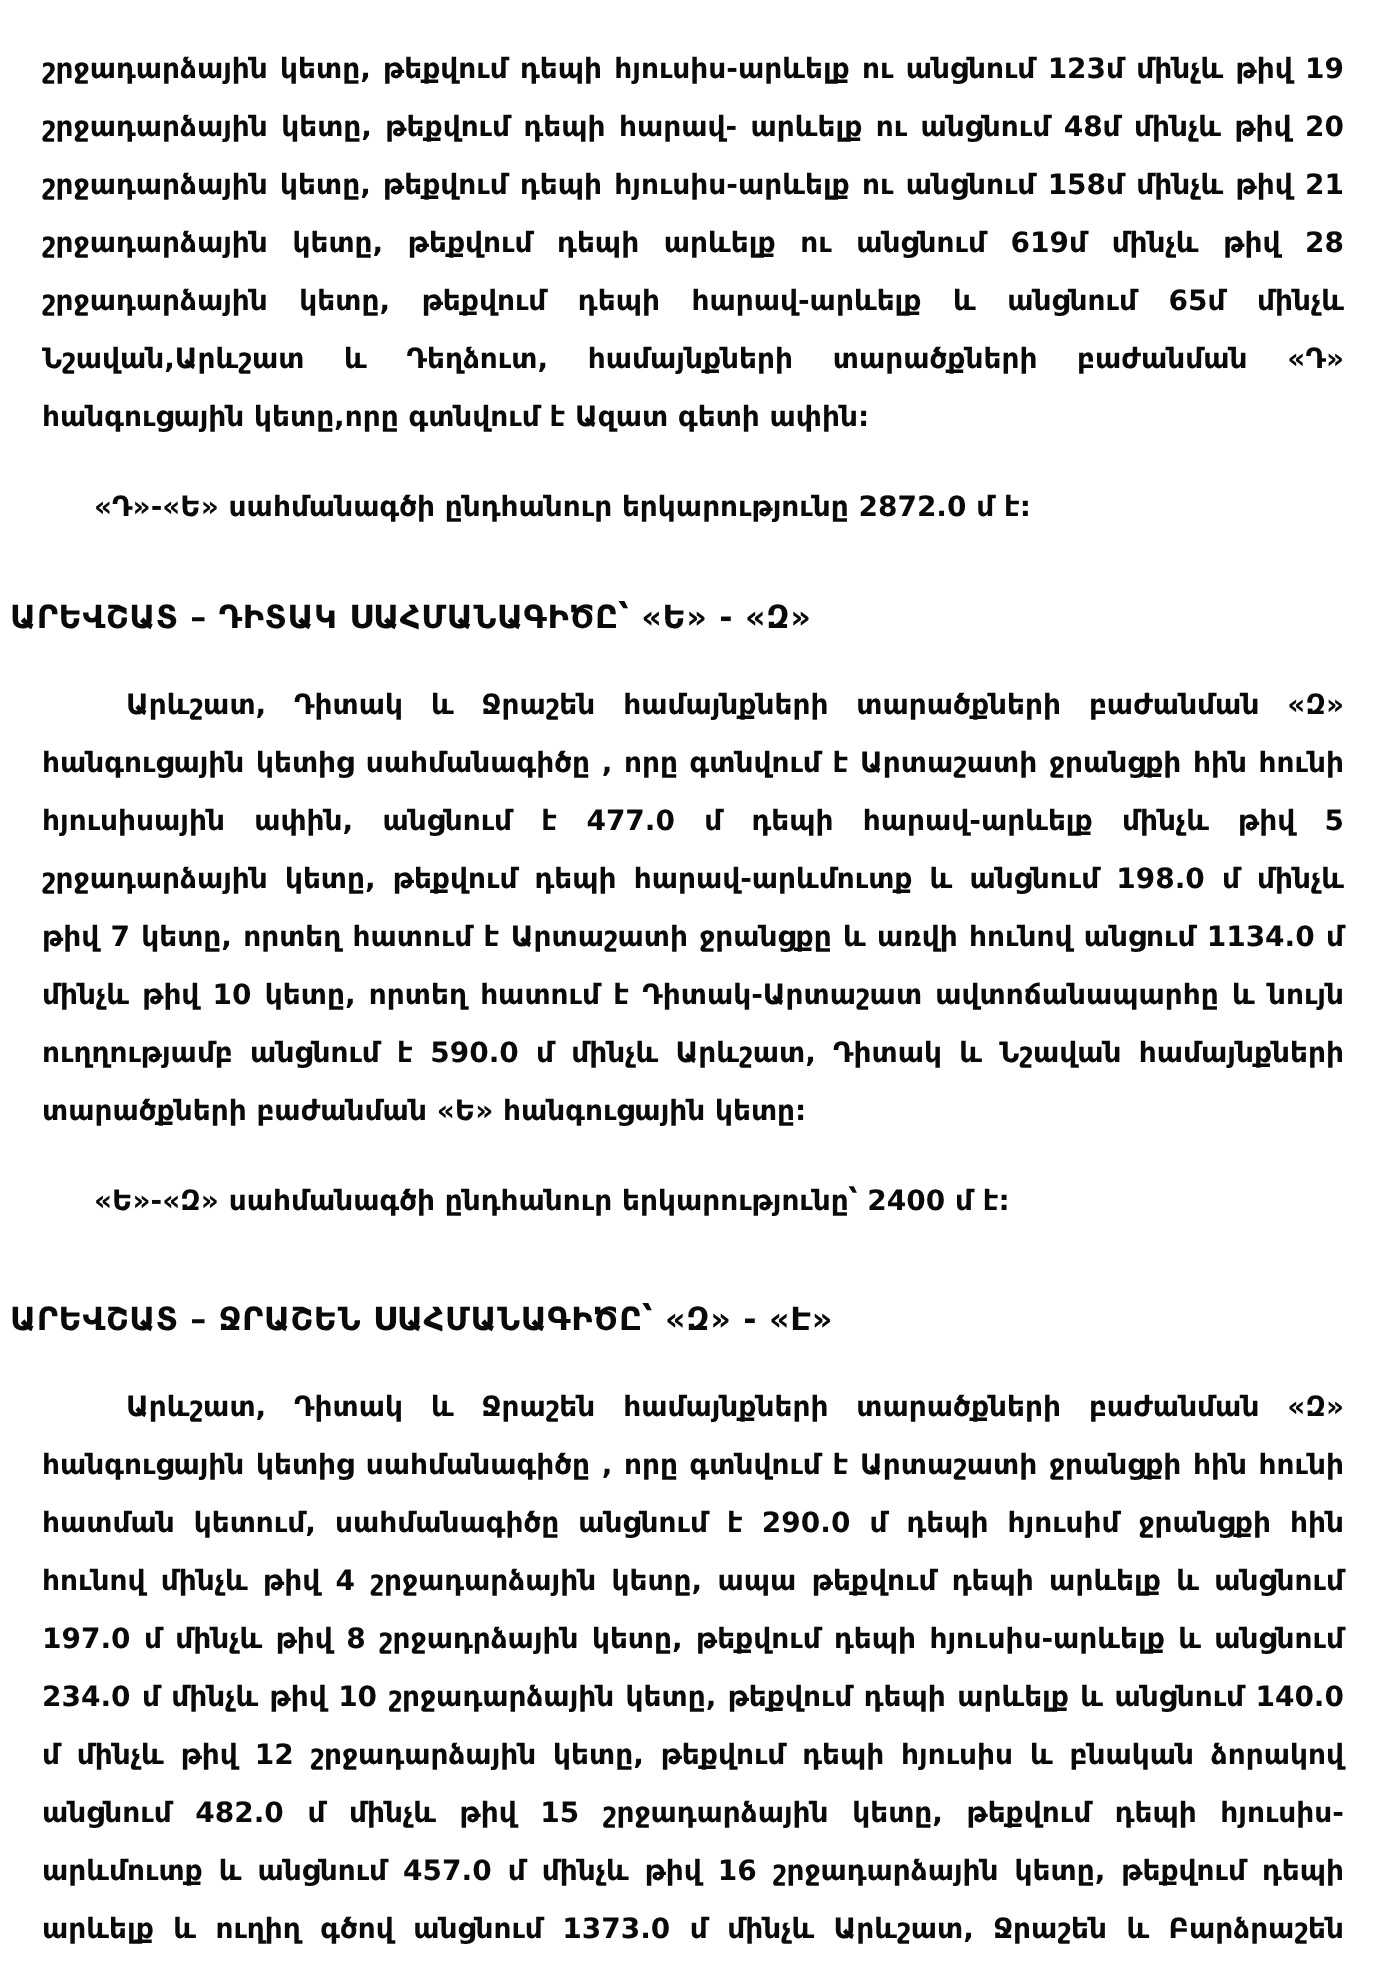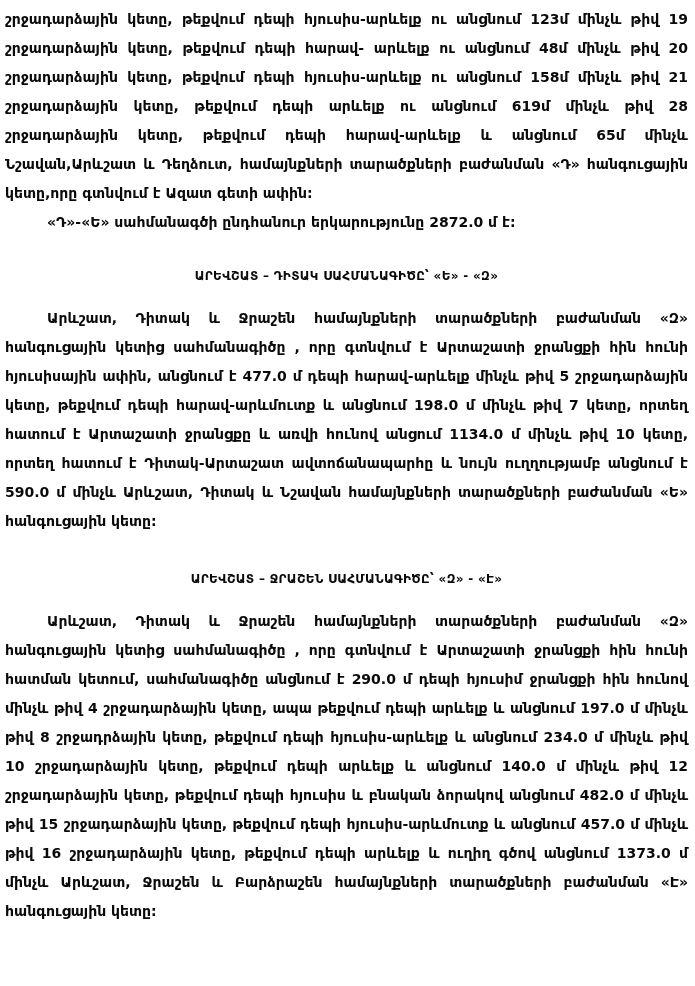--- a/index.html
+++ b/index.html
@@ -17,55 +17,56 @@
     font-family: "DejaVu Sans", "Liberation Sans", sans-serif;
     font-weight: bold;
     font-size: 14px;
     line-height: 29px;
     overflow: hidden;
     box-sizing: border-box;
     padding: 5px 7px 0 5px;
     -webkit-font-smoothing: none;
   }
   .para {
-    margin: 0;
+    margin: 16px;
     text-align: justify;
     text-justify: inter-word;
   }
   .para.indent {
     text-indent: 42px;
   }
   .summary {
     margin: 0;
     text-align: left;
     text-indent: 42px;
   }
   .heading {
     margin: 25px 0 13px 0;
-    text-align: center;
-    font-size: 12px;
+    text-align: left;
+    font-size: 16px;
     letter-spacing: 0.3px;
     font-weight: bold;
   }
   .heading.second {
     margin-top: 29px;
   }
 </style>
 </head>
 <body>
 
 <div class="page">
 
   <p class="para">շրջադարձային կետը, թեքվում դեպի հյուսիս-արևելք ու անցնում 123մ մինչև թիվ 19 շրջադարձային կետը, թեքվում դեպի հարավ- արևելք ու անցնում 48մ մինչև  թիվ 20 շրջադարձային կետը, թեքվում դեպի հյուսիս-արևելք ու անցնում 158մ մինչև  թիվ 21 շրջադարձային կետը, թեքվում դեպի արևելք ու անցնում 619մ մինչև  թիվ 28 շրջադարձային կետը, թեքվում դեպի հարավ-արևելք և անցնում 65մ մինչև Նշավան,Արևշատ և Դեղձուտ, համայնքների տարածքների բաժանման «Դ» հանգուցային կետը,որը գտնվում է Ազատ գետի ափին:</p>
 
   <p class="summary">«Դ»-«Ե» սահմանագծի ընդհանուր երկարությունը 2872.0 մ է:</p>
 
   <h2 class="heading">ԱՐԵՎՇԱՏ – ԴԻՏԱԿ ՍԱՀՄԱՆԱԳԻԾԸ՝ «Ե» - «Զ»</h2>
 
   <p class="para indent">Արևշատ,  Դիտակ և Ջրաշեն  համայնքների տարածքների բաժանման  «Զ» հանգուցային կետից սահմանագիծը , որը գտնվում է Արտաշատի ջրանցքի հին հունի հյուսիսային ափին,  անցնում է 477.0 մ դեպի հարավ-արևելք մինչև թիվ 5 շրջադարձային կետը, թեքվում դեպի հարավ-արևմուտք  և  անցնում 198.0 մ մինչև թիվ 7 կետը, որտեղ հատում է Արտաշատի ջրանցքը և առվի հունով անցում 1134.0 մ մինչև թիվ 10 կետը, որտեղ հատում է Դիտակ-Արտաշատ ավտոճանապարհը և նույն ուղղությամբ անցնում է 590.0 մ  մինչև Արևշատ,  Դիտակ և Նշավան համայնքների տարածքների բաժանման  «Ե» հանգուցային կետը:</p>
 
+  <p class="summary">«Ե»-«Զ»  սահմանագծի ընդհանուր երկարությունը՝ 2400 մ է:</p>
 
   <h2 class="heading second">ԱՐԵՎՇԱՏ – ՋՐԱՇԵՆ ՍԱՀՄԱՆԱԳԻԾԸ՝ «Զ» - «Է»</h2>
 
   <p class="para indent">Արևշատ,  Դիտակ և Ջրաշեն  համայնքների տարածքների բաժանման  «Զ» հանգուցային կետից սահմանագիծը , որը գտնվում է  Արտաշատի ջրանցքի հին հունի հատման կետում, սահմանագիծը անցնում է 290.0 մ դեպի հյուսիմ ջրանցքի հին հունով մինչև թիվ 4 շրջադարձային կետը, ապա թեքվում դեպի արևելք և անցնում 197.0 մ մինչև թիվ 8 շրջադրձային կետը, թեքվում դեպի հյուսիս-արևելք և անցնում 234.0 մ մինչև թիվ 10 շրջադարձային կետը, թեքվում դեպի արևելք և անցնում 140.0 մ  մինչև թիվ 12  շրջադարձային կետը, թեքվում դեպի հյուսիս և բնական ձորակով  անցնում 482.0 մ մինչև թիվ 15 շրջադարձային կետը, թեքվում դեպի հյուսիս-արևմուտք և անցնում 457.0 մ մինչև թիվ 16 շրջադարձային կետը, թեքվում դեպի արևելք և ուղիղ գծով անցնում 1373.0 մ  մինչև Արևշատ,   Ջրաշեն  և Բարձրաշեն համայնքների տարածքների բաժանման  «Է»  հանգուցային կետը:</p>
 
 
 </div>
 
 </body></html>

